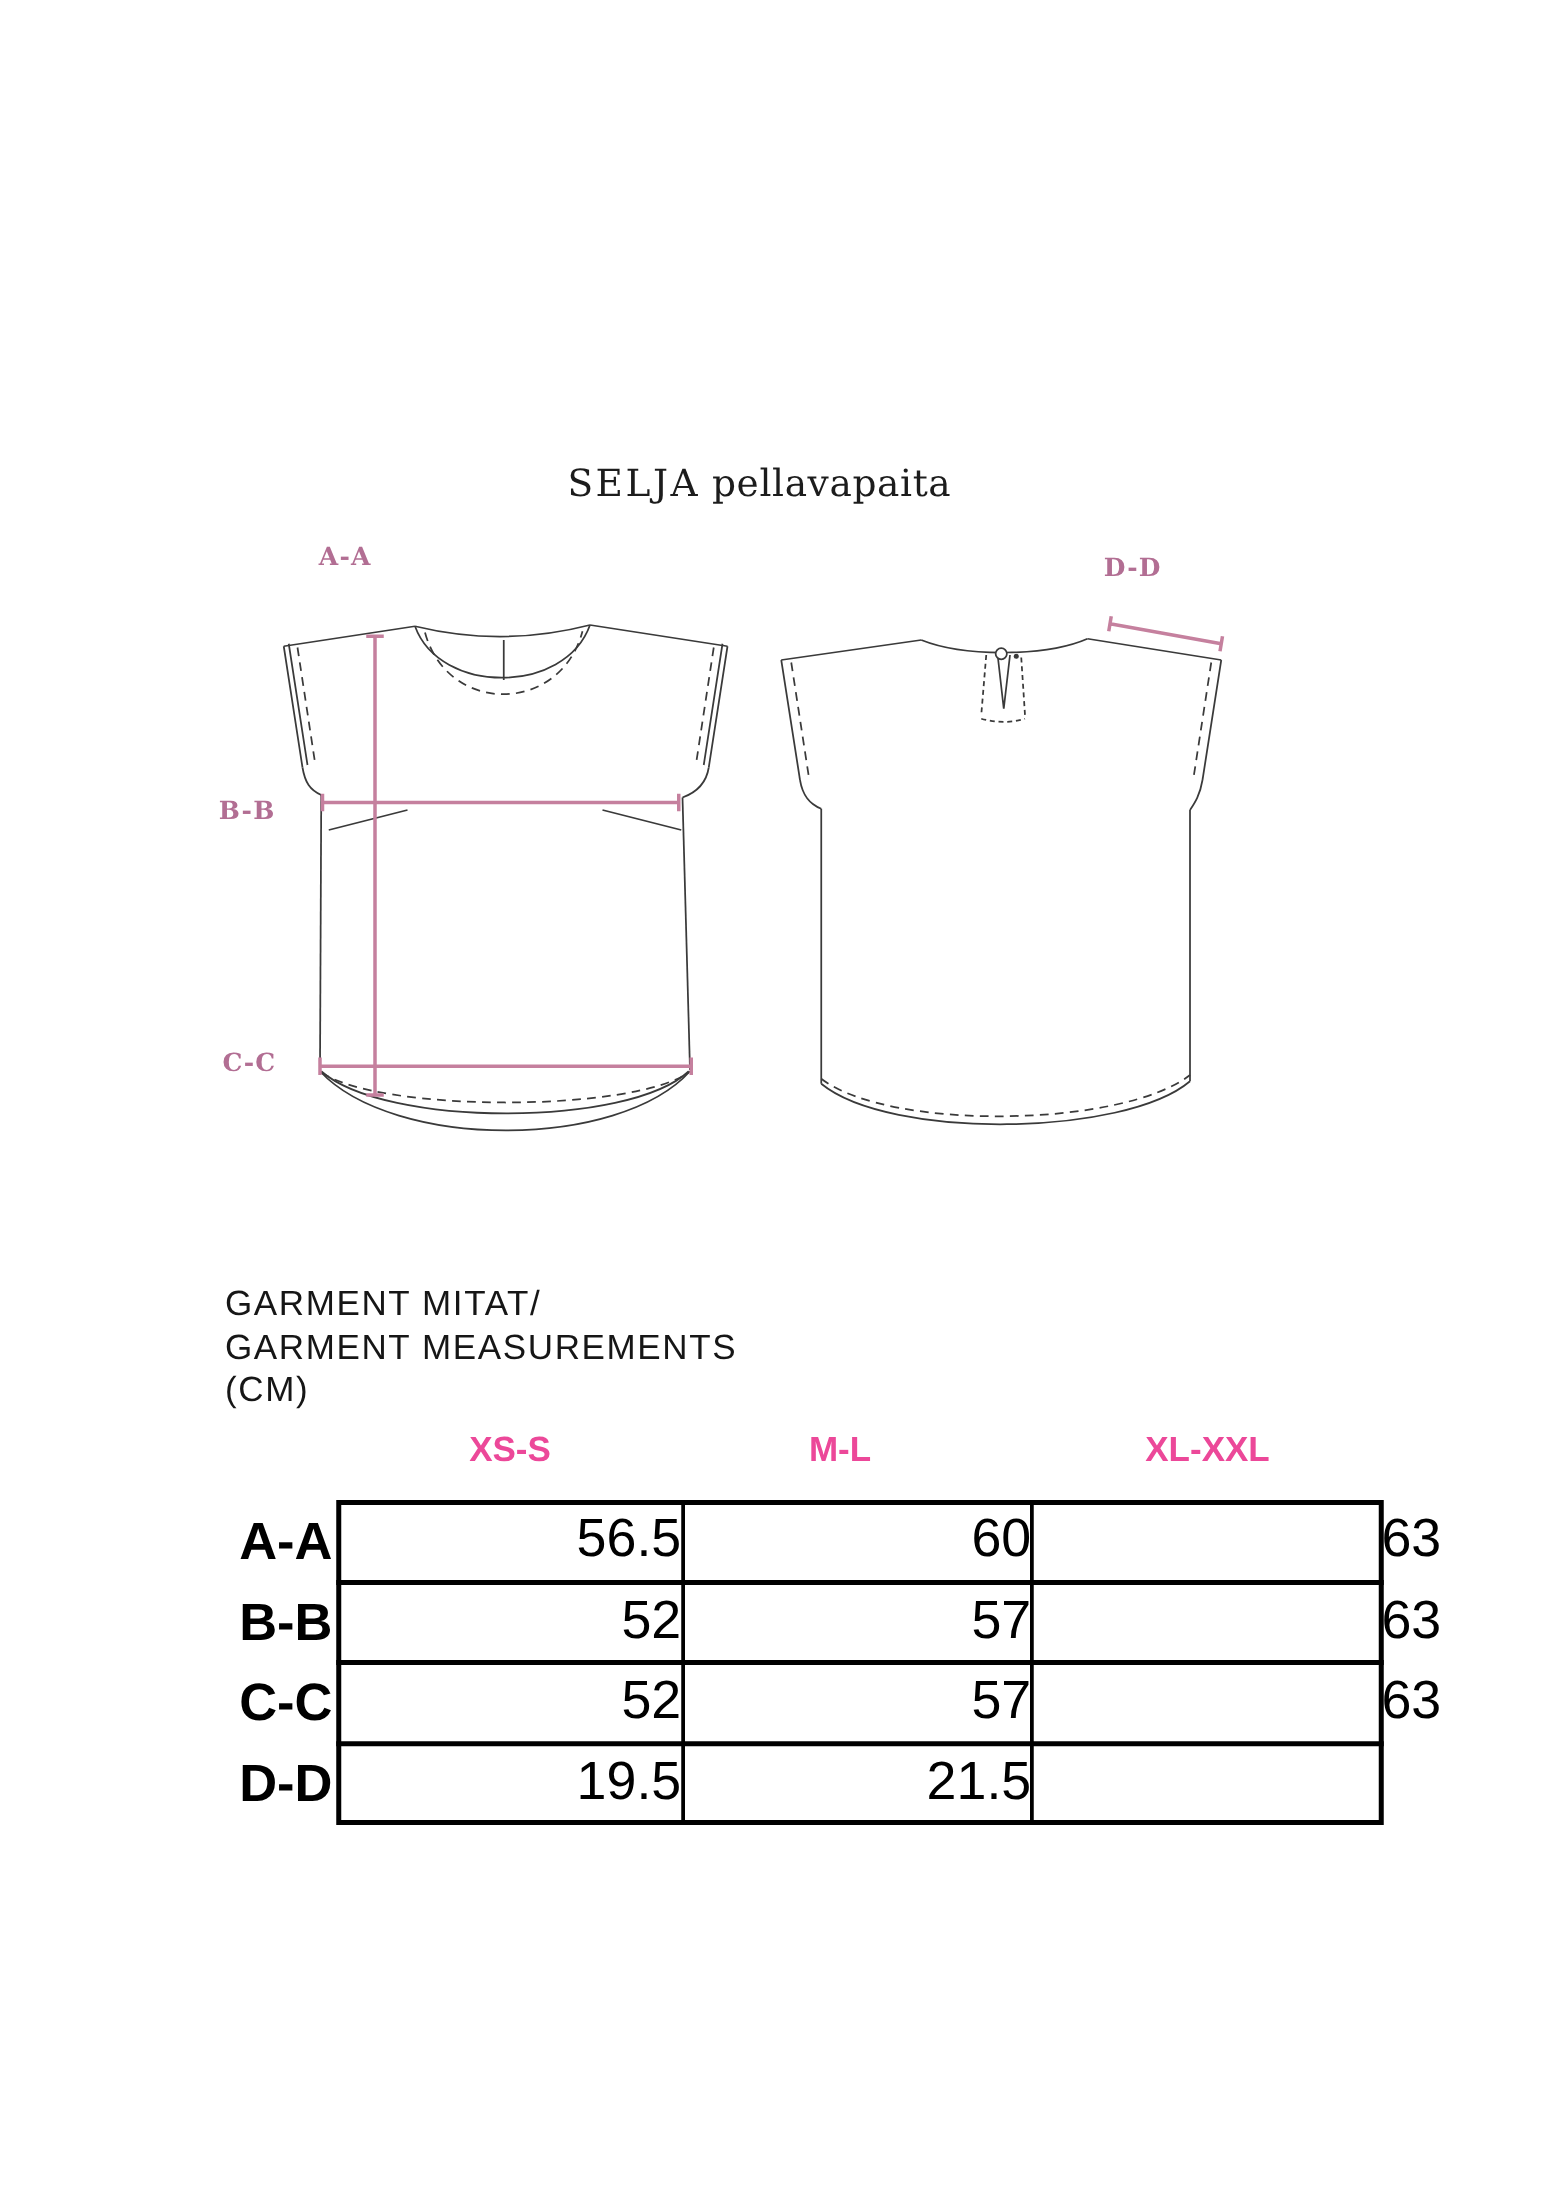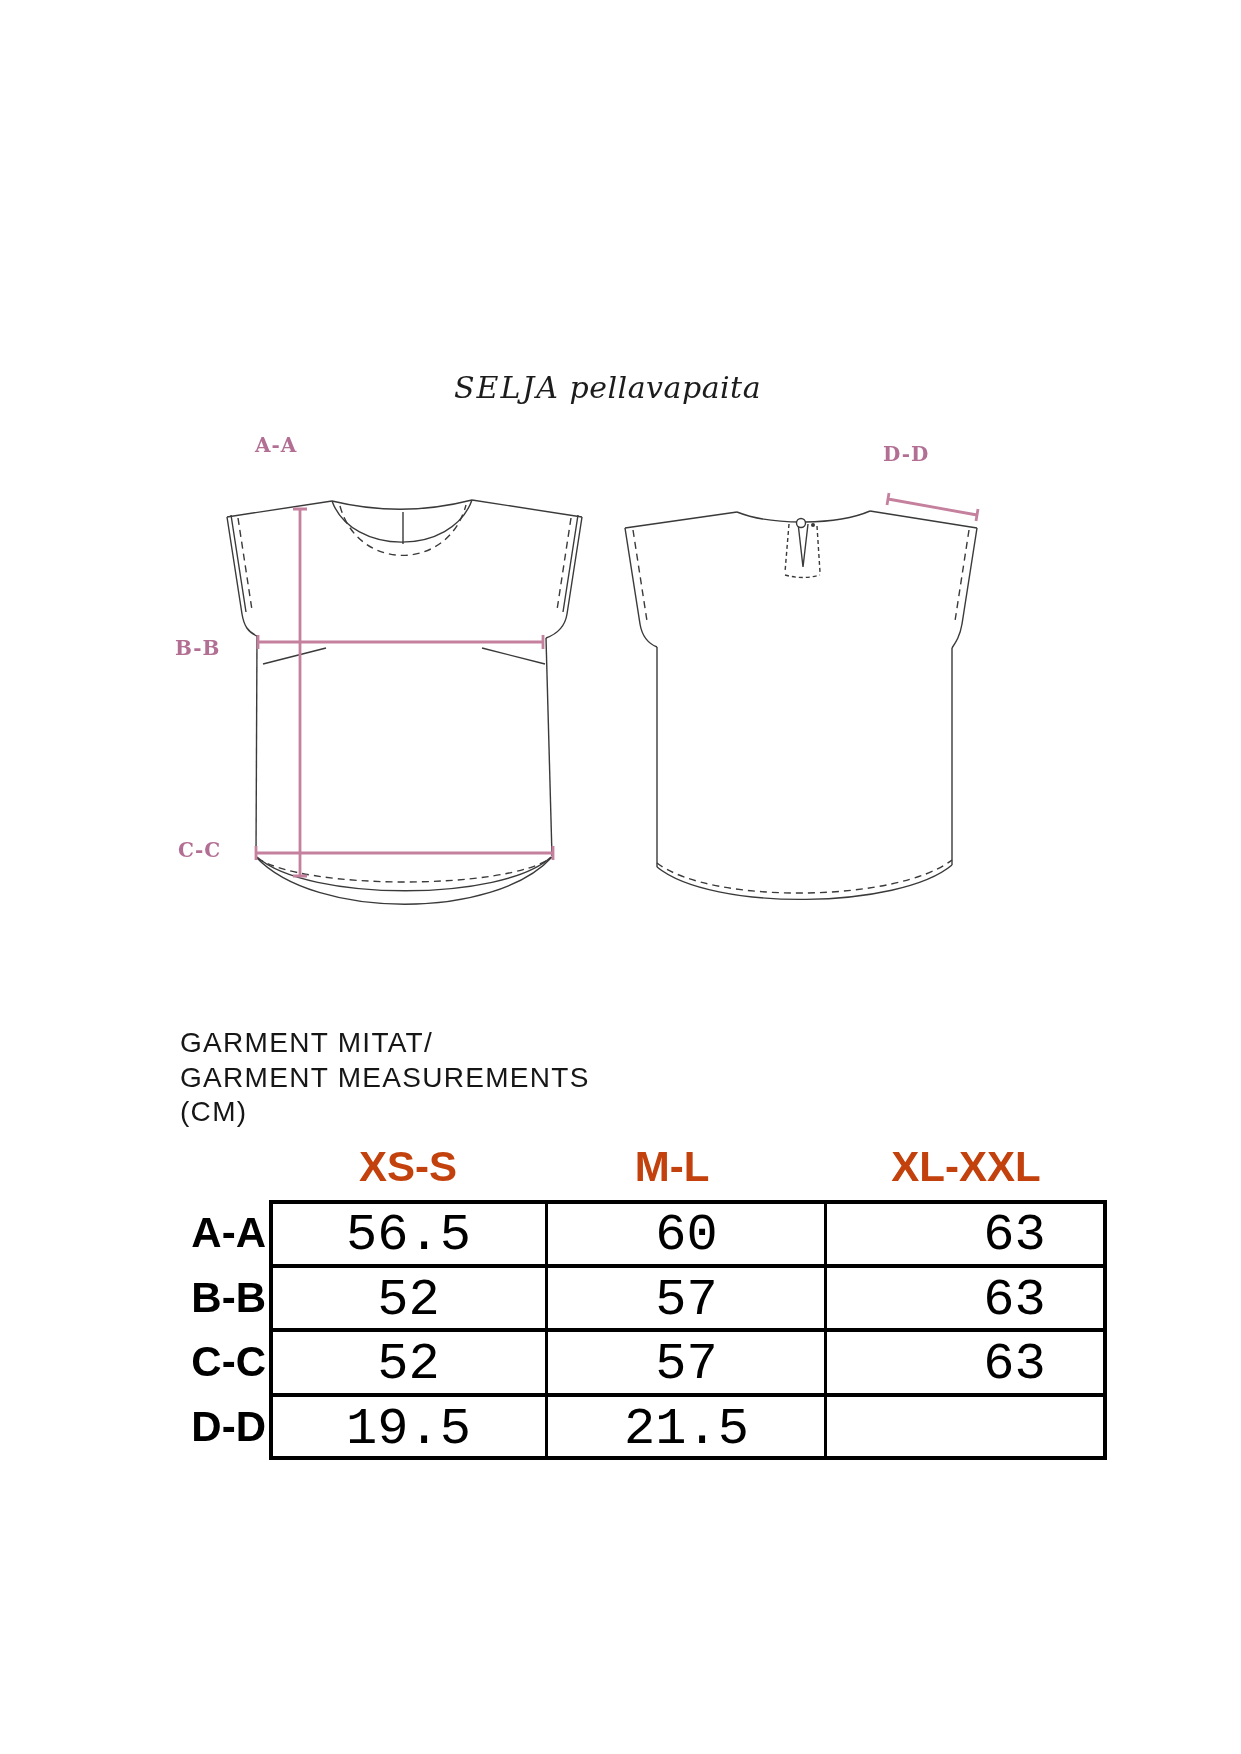--- a/index.html
+++ b/index.html
@@ -2,21 +2,21 @@
 <html><head>
 <meta charset="utf-8">
 <style>
   html,body{margin:0;padding:0;background:#fff;}
   .page{position:relative;width:1241px;height:1754px;background:#ffffff;overflow:hidden;
         font-family:"Liberation Sans",sans-serif;}
   .abs{position:absolute;}
 
   
   .title{left:0;top:371px;width:1215px;text-align:center;color:#1c1c1c;
-         font-family:"DejaVu Serif",serif;font-style:italic;font-size:30px;line-height:1.1;}
+         font-family:"DejaVu Serif",serif;font-size:30px;line-height:1.1;}
   .title .brand{letter-spacing:2px;}
   .title .product{letter-spacing:0.5px;}
 
   
   .plabel{font-family:"DejaVu Serif",serif;font-weight:700;font-size:20px;
           letter-spacing:1px;color:#b26e93;line-height:1;}
   .lab-aa{left:255px;top:435px;}
   .lab-bb{left:175px;top:638px;}
   .lab-cc{left:178px;top:840px;}
   .lab-dd{left:883px;top:444px;}
@@ -29,25 +29,25 @@
   .mh1{top:1029px;} .mh2{top:1064px;} .mh3{top:1098px;}
 
   
   .tbl-border{left:269px;top:1200px;width:838px;height:260px;border:4px solid #000;box-sizing:border-box;}
   .hl{left:269px;width:838px;height:4px;background:#000;}
   .hl1{top:1264px;} .hl2{top:1328px;} .hl3{top:1393px;}
   .vl{top:1200px;height:260px;width:3px;background:#000;}
   .vl1{left:545px;} .vl2{left:824px;}
 
   
-  .hdr{top:1146px;width:280px;text-align:center;font-weight:700;font-size:42px;color:#c2410c;line-height:1;}
+  .hdr{top:1146px;width:280px;text-align:center;font-weight:700;font-size:28px;color:#ec4899;line-height:1;}
   .hc1{left:268px;} .hc2{left:532px;} .hc3{left:826px;}
   .rlabel{left:148px;width:118px;text-align:right;font-weight:700;font-size:42px;color:#000;line-height:1;}
   .rl1{top:1212px;} .rl2{top:1277px;} .rl3{top:1341px;} .rl4{top:1406px;}
-  .val{text-align:center;font-weight:400;font-size:52px;color:#000;line-height:1;font-family:Liberation Mono, monospace;}
+  .val{text-align:right;font-weight:400;font-size:43px;color:#000;line-height:1;}
   .vc1{left:272px;width:273px;} .vc2{left:548px;width:277px;} .vc3{left:828px;width:277px;margin-left:48px;}
   .vr1{top:1210px;} .vr2{top:1275px;} .vr3{top:1339px;} .vr4{top:1404px;}
 </style>
 </head>
 <body>
 
 <div class="page">
 
   <div class="abs title">
     <span class="brand">SELJA</span>

